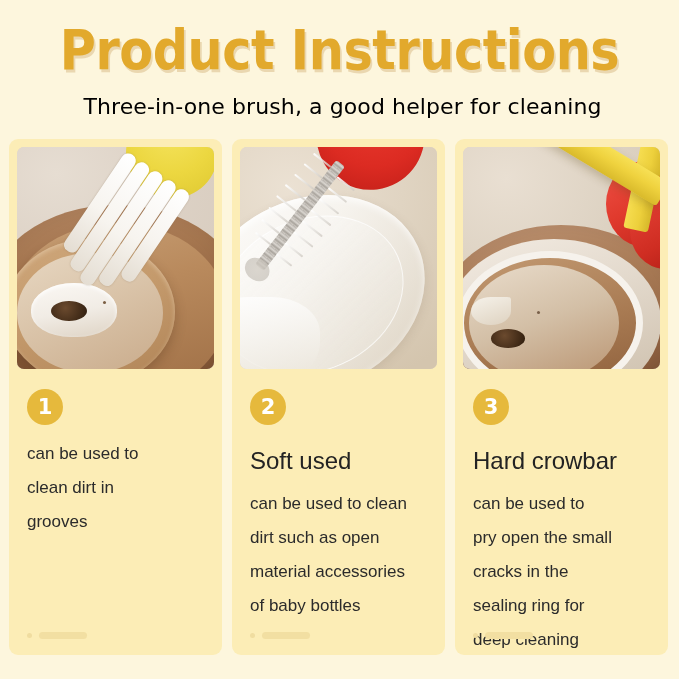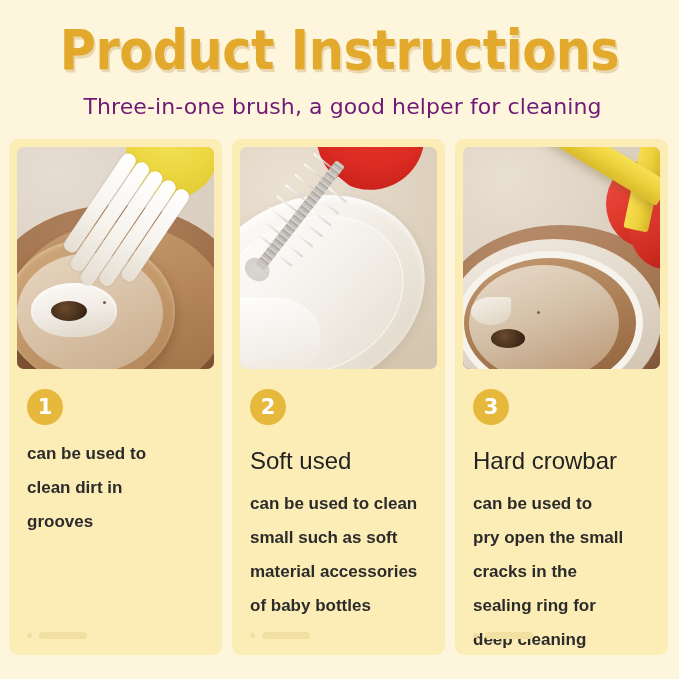--- a/index.html
+++ b/index.html
@@ -39,21 +39,21 @@
     transform-origin: center center;
     text-shadow: 2px 3px 0 rgba(205,170,110,0.40);
     margin: 0;
     white-space: nowrap;
   }
   .subtitle {
     margin: 16px 0 0 6px;
     font-family: "DejaVu Sans", sans-serif;
     font-size: 22px;
     font-weight: 400;
-    color: #701a75;
+    color: #000000;
     letter-spacing: 0.1px;
     white-space: nowrap;
   }
 
   
   .cards {
     position: absolute;
     top: 139px;
     left: 9px;
     width: 661px;
@@ -108,21 +108,21 @@
     font-family: "Liberation Sans", sans-serif;
     font-size: 24px;
     font-weight: 400;
     color: #232323;
     line-height: 1.15;
   }
   .body-text {
     margin-top: 12px;
     font-family: "Liberation Sans", sans-serif;
     font-size: 17px;
-    font-weight: 700;
+    font-weight: 400;
     color: #2b2b2b;
     line-height: 2.0;
     white-space: pre-line;
   }
 
   
   .card-footer {
     position: absolute;
     left: 18px;
     bottom: 16px;
@@ -461,21 +461,21 @@
           <div class="p2-filament" style="left:79px; top:132px; width:22px;"></div>
           <div class="p2-filament" style="left:49px; top:142px; width:19px;"></div>
           <div class="p2-filament" style="left:79px; top:146px; width:19px;"></div>
           <div class="p2-softtip"></div>
         </div>
       </div>
       <div class="caption">
         <div class="badge">2</div>
         <div class="heading">Soft used</div>
         <div class="body-text">can be used to clean
-small such as soft
+dirt such as open
 material accessories
 of baby bottles</div>
       </div>
       <div class="card-footer">
         <div class="footer-dot"></div>
         <div class="footer-bar"></div>
       </div>
     </div>
 
     <div class="card card-3">

